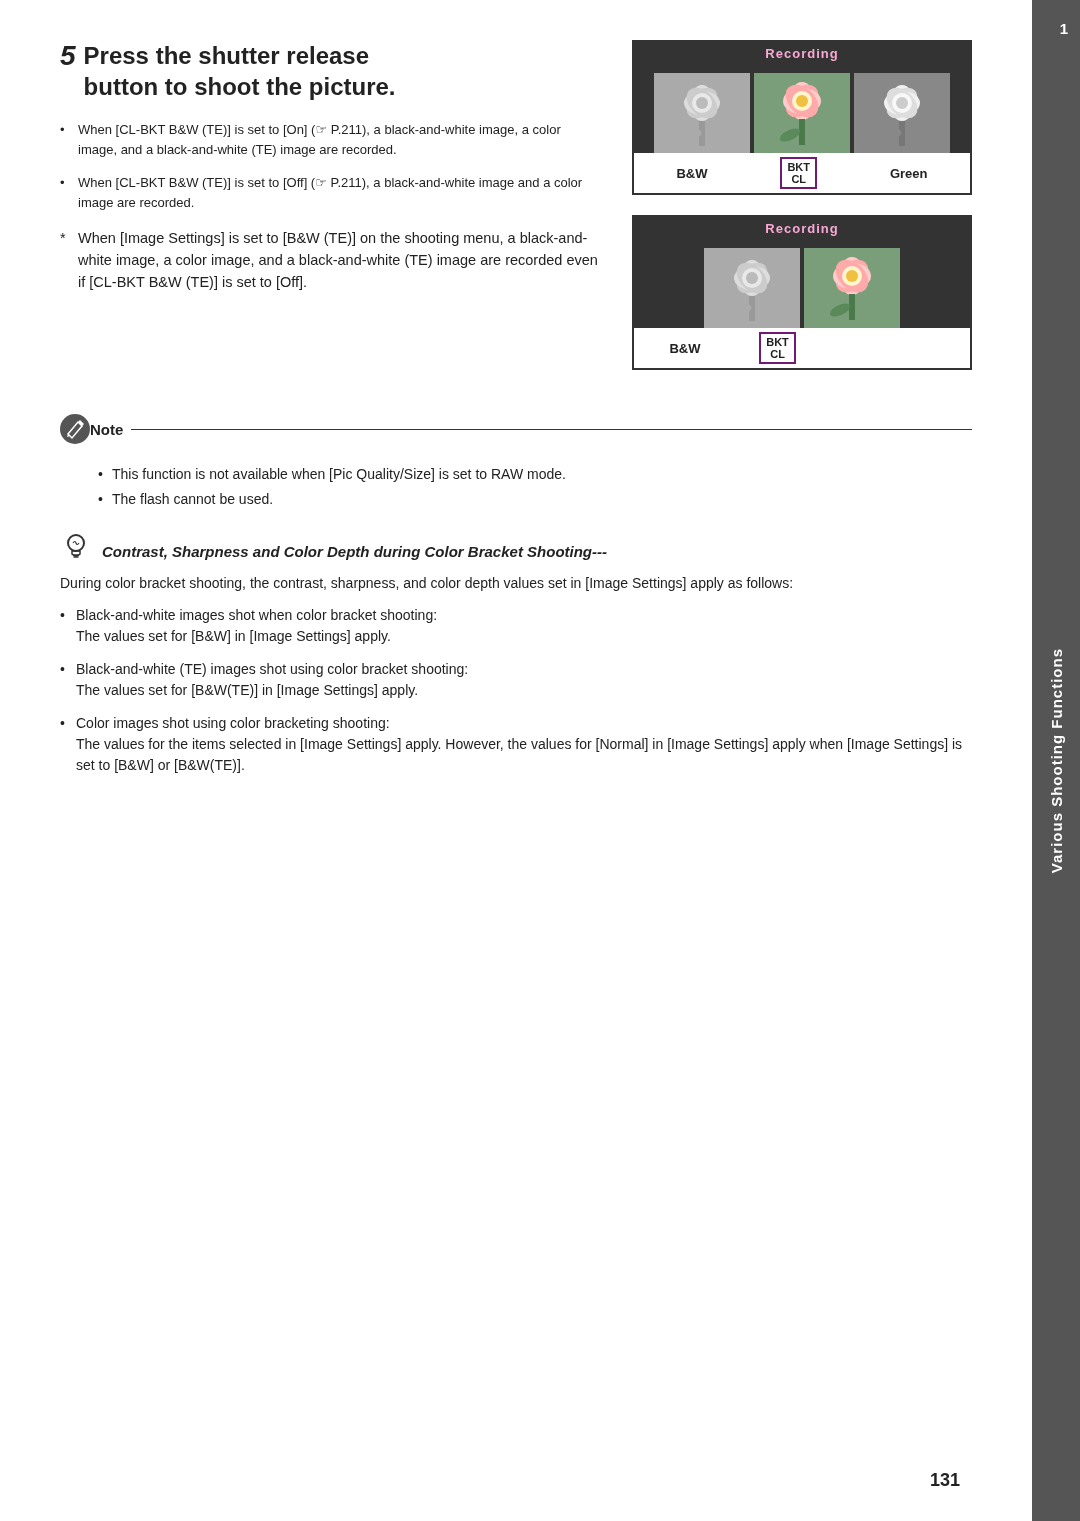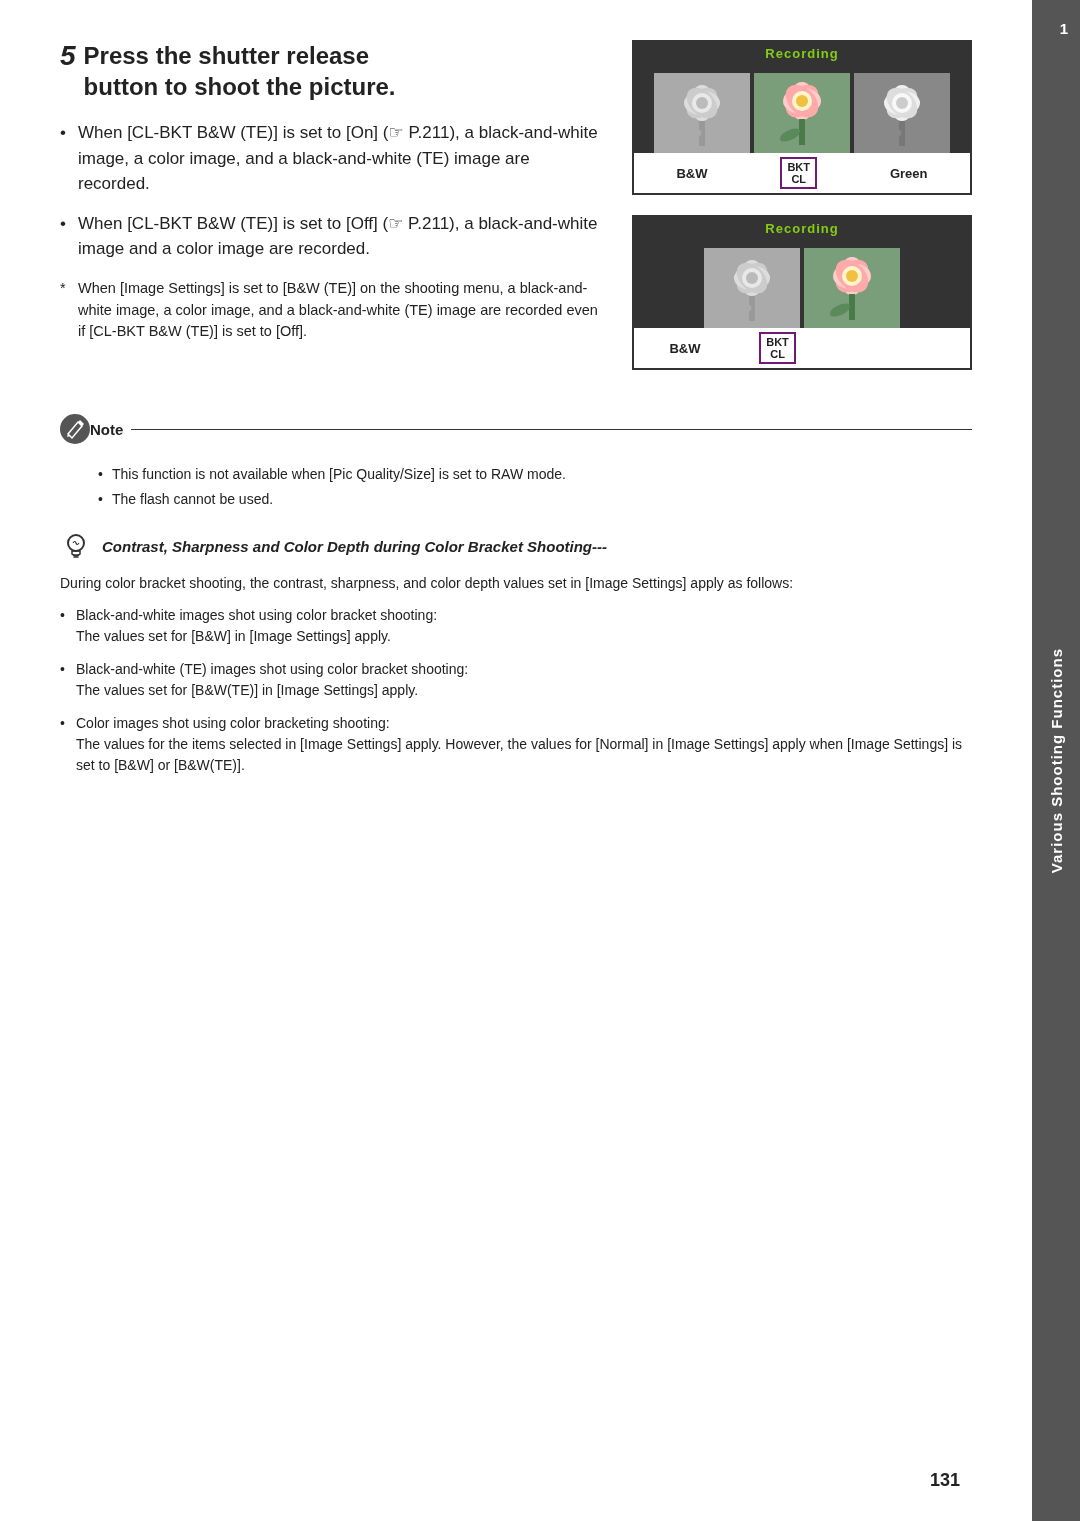--- a/index.html
+++ b/index.html
@@ -97,21 +97,21 @@
     
     .bullet-list {
       list-style: none;
       padding: 0;
       margin: 0 0 16px 0;
     }
     .bullet-list li {
       position: relative;
       padding-left: 18px;
       margin-bottom: 14px;
-      font-size: 17px;
+      font-size: 13px;
       line-height: 1.5;
     }
     .bullet-list li::before {
       content: "•";
       position: absolute;
       left: 0;
       top: 0;
     }
 
     
@@ -136,21 +136,21 @@
 
     
     .recording-box {
       border: 2px solid #333;
       background: #333;
       padding: 0;
       margin-bottom: 20px;
     }
     .recording-label {
       background: #333;
-      color: #84cc16;
+      color: #f9a8d4;
       text-align: center;
       font-size: 13px;
       font-weight: bold;
       padding: 4px 0 6px 0;
       letter-spacing: 1px;
     }
     .recording-images {
       display: flex;
       gap: 4px;
       padding: 6px 6px 0 6px;
@@ -239,21 +239,21 @@
       position: absolute;
       left: 0;
     }
 
     
     .contrast-section {
       margin-top: 16px;
     }
     .contrast-header {
       display: flex;
-      align-items: center;
+      align-items: flex-end;
       gap: 10px;
       margin-bottom: 10px;
     }
     .contrast-icon {
       width: 32px;
       height: 32px;
       flex-shrink: 0;
       display: flex;
       align-items: center;
       justify-content: center;
@@ -461,21 +461,21 @@
             <line x1="13.5" y1="27" x2="18.5" y2="27" stroke="#333" stroke-width="1.5"></line>
 
             <path d="M13 13 Q15 10 16 13 Q17 16 19 13" fill="none" stroke="#333" stroke-width="1.2"></path>
           </svg>
         </div>
         <div class="contrast-title">Contrast, Sharpness and Color Depth during Color Bracket Shooting---</div>
       </div>
       <div class="contrast-body">During color bracket shooting, the contrast, sharpness, and color depth values set in [Image Settings] apply as follows:</div>
       <ul class="contrast-bullets">
         <li>
-          <span>Black-and-white images shot using color bracket shooting:</span><br>
+          <span>Black-and-white images shot when color bracket shooting:</span><br>
           <span>The values set for [B&amp;W] in [Image Settings] apply.</span>
         </li>
         <li>
           <span>Black-and-white (TE) images shot using color bracket shooting:</span><br>
           <span>The values set for [B&amp;W(TE)] in [Image Settings] apply.</span>
         </li>
         <li>
           <span>Color images shot using color bracketing shooting:</span><br>
           <span>The values for the items selected in [Image Settings] apply. However, the values for [Normal] in [Image Settings] apply when [Image Settings] is set to [B&amp;W] or [B&amp;W(TE)].</span>
         </li>

